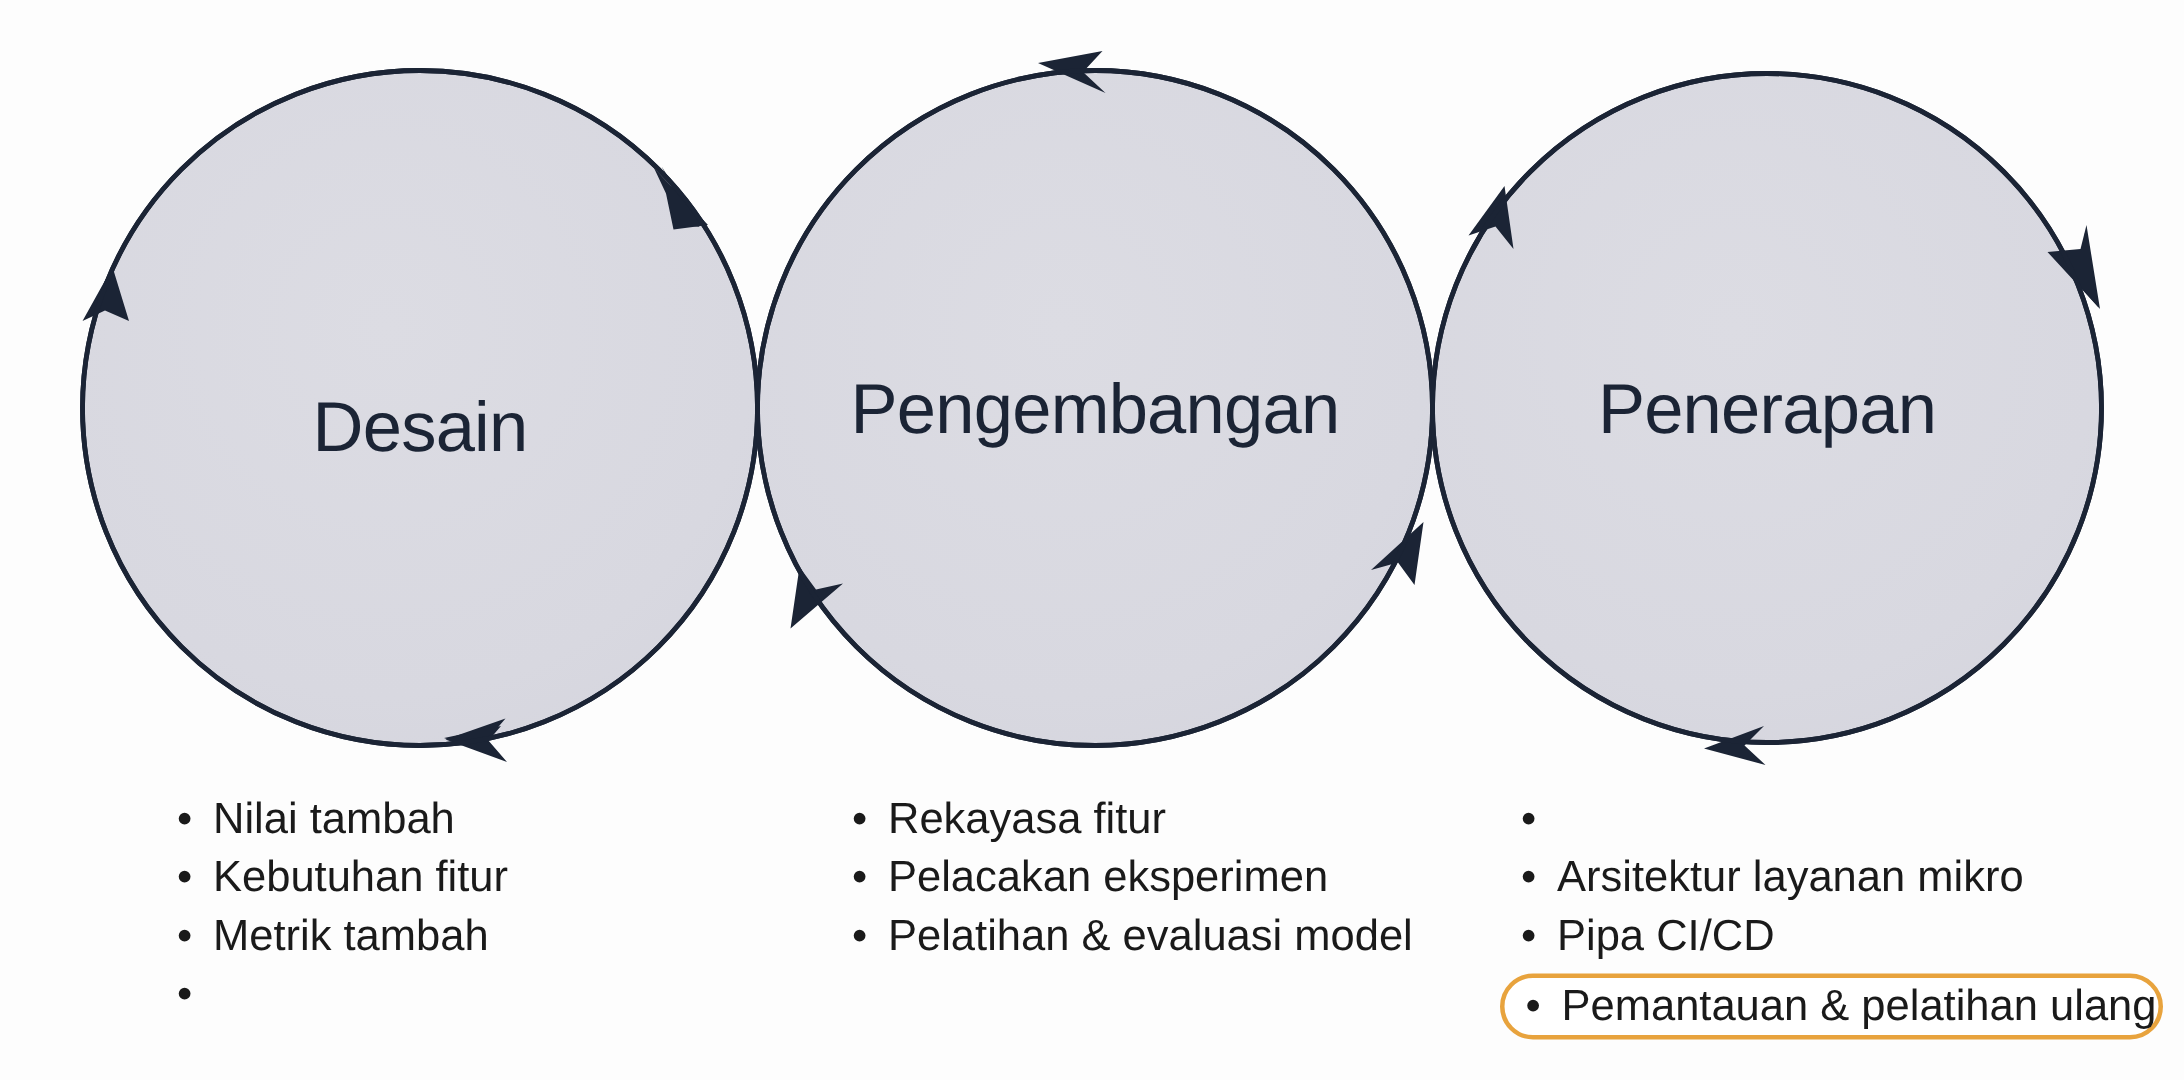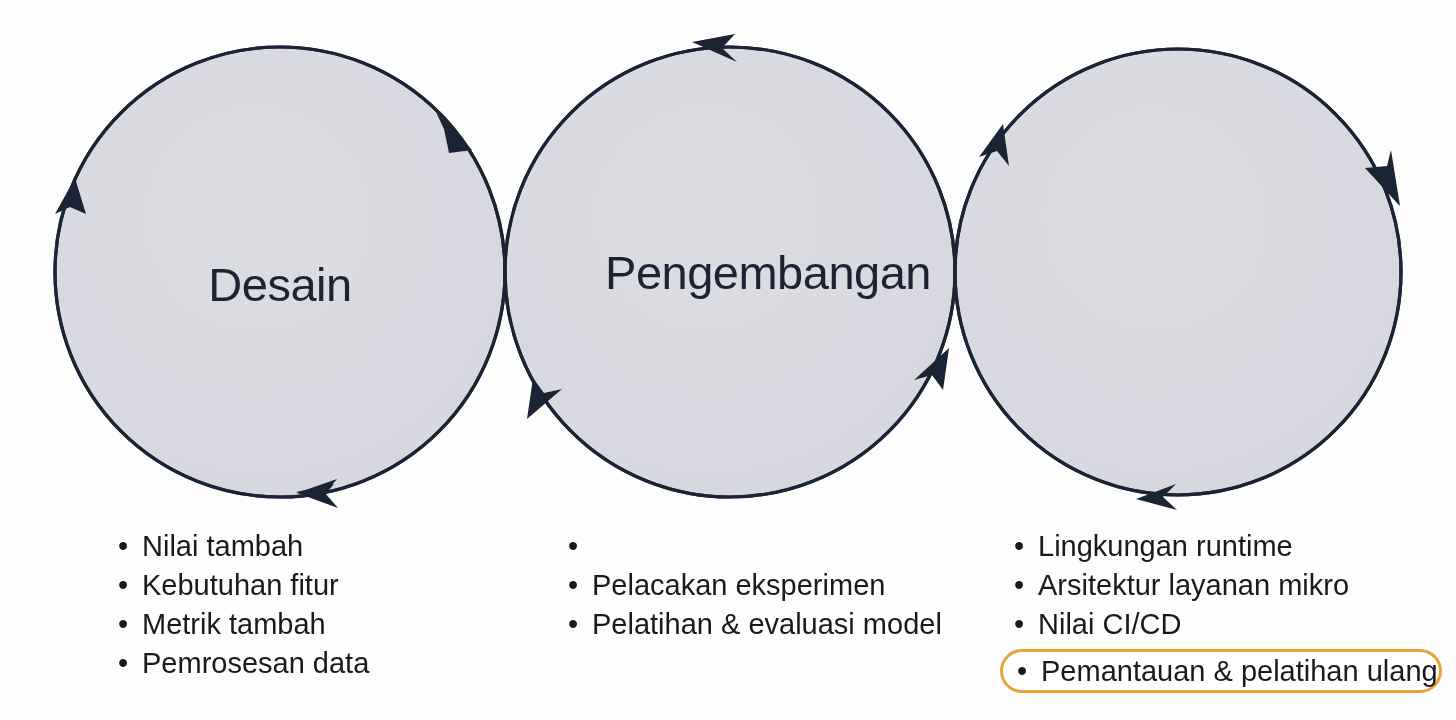--- a/index.html
+++ b/index.html
@@ -147,74 +147,74 @@
 
       <path d="M 1136 499 L 1177 510 L 1163 497 L 1176 484 Z" fill="#1b2435"></path>
     </g>
 
     <circle cx="280" cy="272" r="225" fill="none" stroke="#1b2435" stroke-width="3.2"></circle>
     <circle cx="730" cy="272" r="225" fill="none" stroke="#1b2435" stroke-width="3.2"></circle>
     <circle cx="1178" cy="272" r="223" fill="none" stroke="#1b2435" stroke-width="3.2"></circle>
   </svg>
 
   <div class="circle-label" style="left:280px; top:272px;margin-top:12px;">Desain</div>
-  <div class="circle-label" style="left:768px; top:272px;">Pengembangan</div>
+  <div class="circle-label" style="left:730px; top:272px;">Pengembangan</div>
+  <div class="circle-label" style="left:1178px; top:272px;">Penerapan</div>
 
   <div id="columns">
 
     <div class="col col-1">
       <ul class="bullet-list">
         <li class="bullet-item">
           <span class="bullet-dot">•</span>
           <span class="bullet-text">Nilai tambah</span>
         </li>
         <li class="bullet-item">
           <span class="bullet-dot">•</span>
           <span class="bullet-text">Kebutuhan fitur</span>
         </li>
         <li class="bullet-item">
           <span class="bullet-dot">•</span>
           <span class="bullet-text">Metrik tambah</span>
         </li>
         <li class="bullet-item">
           <span class="bullet-dot">•</span>
-          <span class="bullet-text">Pemrosesan data</span>
         </li>
       </ul>
     </div>
 
     <div class="col col-2">
       <ul class="bullet-list">
         <li class="bullet-item">
           <span class="bullet-dot">•</span>
+          <span class="bullet-text">Rekayasa fitur</span>
         </li>
         <li class="bullet-item">
           <span class="bullet-dot">•</span>
           <span class="bullet-text">Pelacakan eksperimen</span>
         </li>
         <li class="bullet-item">
           <span class="bullet-dot">•</span>
           <span class="bullet-text">Pelatihan &amp; evaluasi model</span>
         </li>
       </ul>
     </div>
 
     <div class="col col-3">
       <ul class="bullet-list">
         <li class="bullet-item">
           <span class="bullet-dot">•</span>
-          <span class="bullet-text">Lingkungan runtime</span>
         </li>
         <li class="bullet-item">
           <span class="bullet-dot">•</span>
           <span class="bullet-text">Arsitektur layanan mikro</span>
         </li>
         <li class="bullet-item">
           <span class="bullet-dot">•</span>
-          <span class="bullet-text">Nilai CI/CD</span>
+          <span class="bullet-text">Pipa CI/CD</span>
         </li>
         <li class="bullet-item highlighted">
           <span class="bullet-dot">•</span>
           <span class="bullet-text">Pemantauan &amp; pelatihan ulang</span>
         </li>
       </ul>
     </div>
 
   </div>
 </div>

